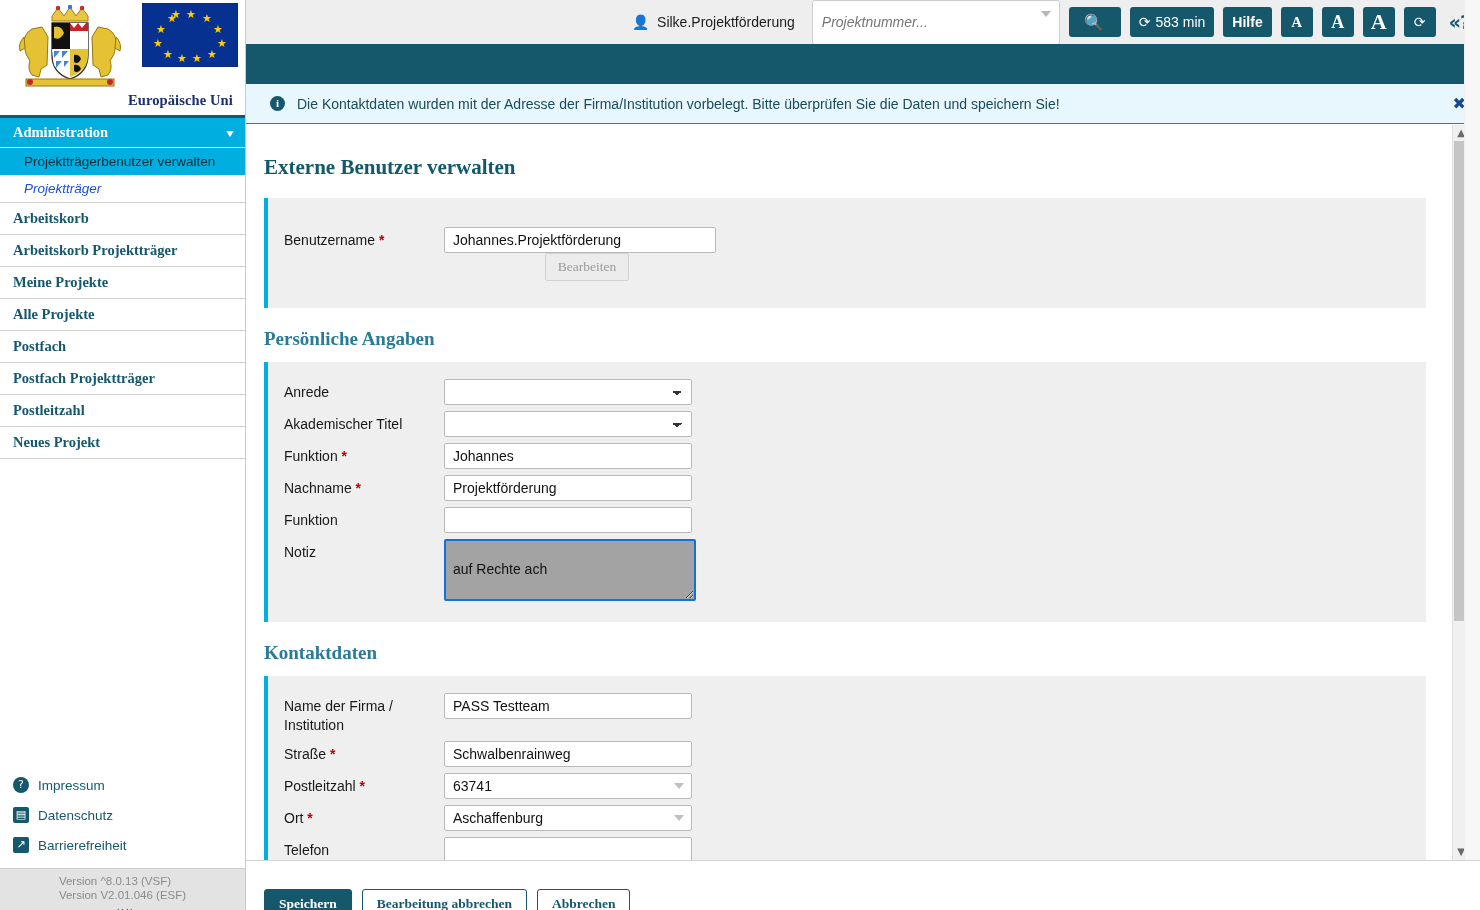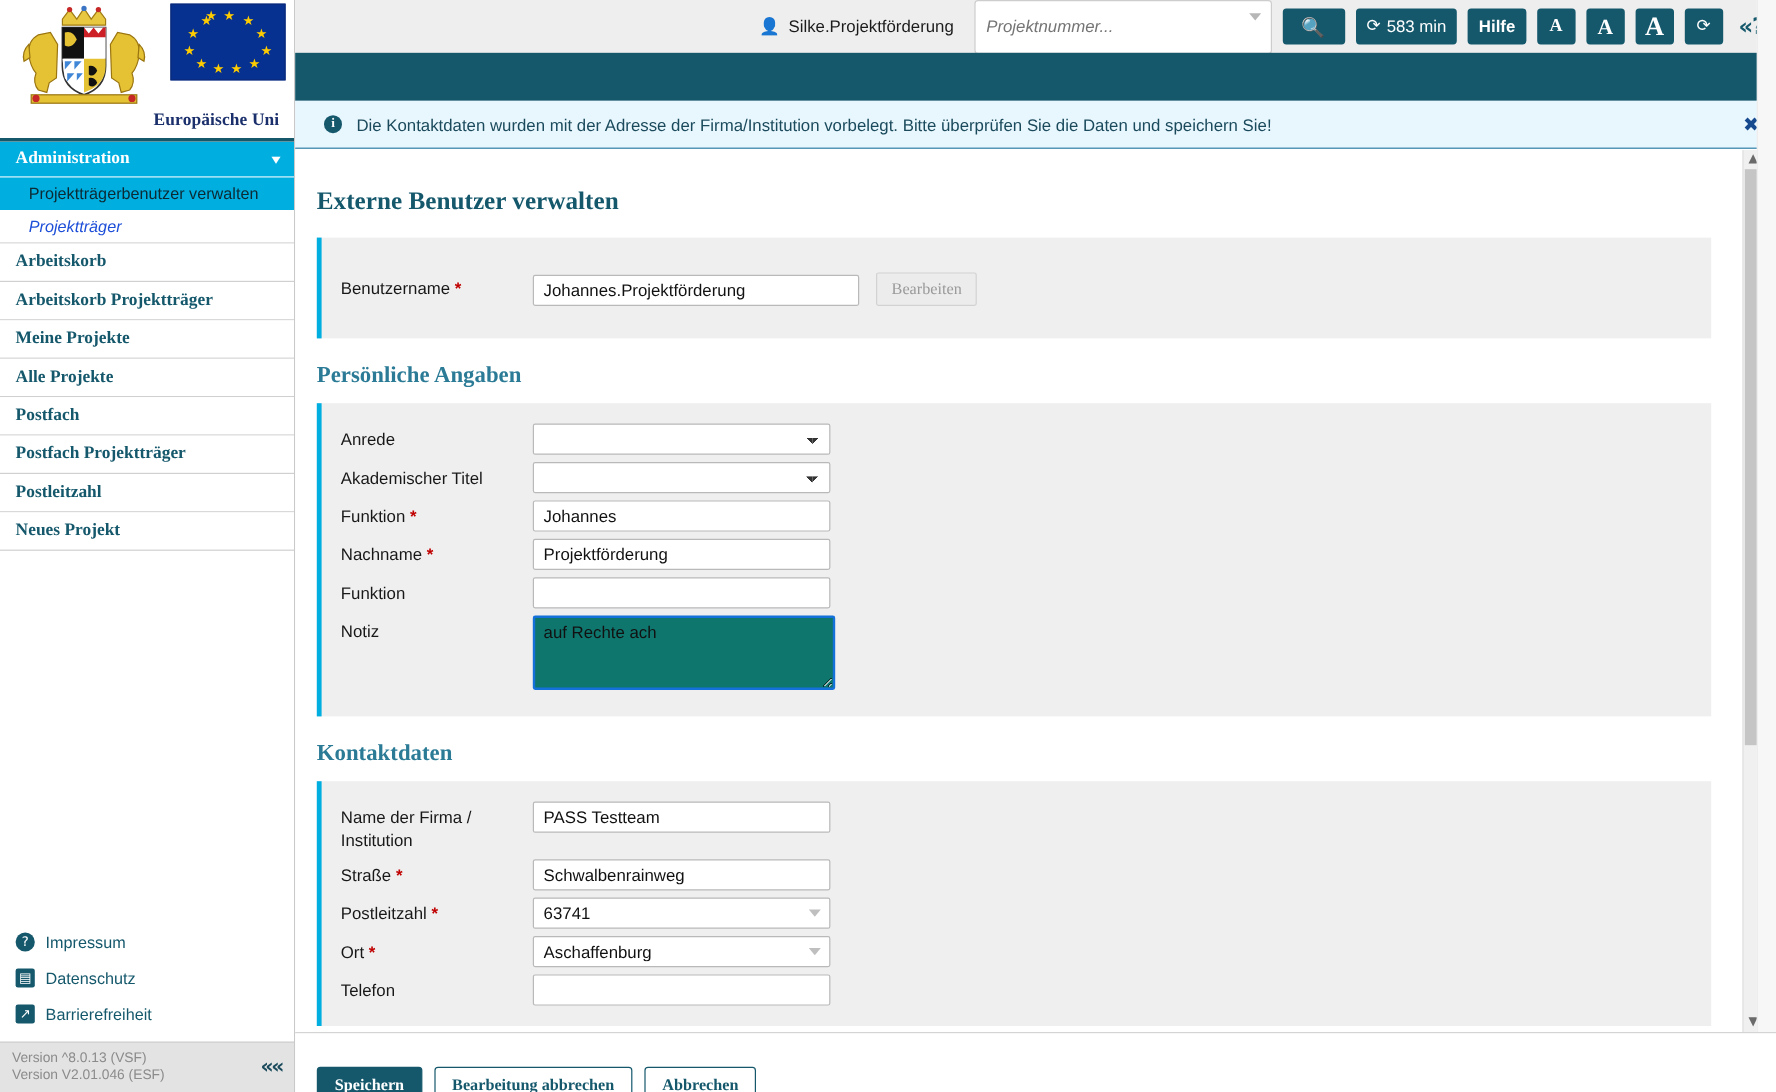--- a/index.html
+++ b/index.html
@@ -119,20 +119,21 @@
     font-size: 11px; line-height: 16px; text-align: center;
     font-family: "DejaVu Sans", sans-serif;
   }
   .foot-ico.round { border-radius: 50%; }
   .version-bar {
     background: #e3e3e3;
     border-top: 1px solid #cfcfcf;
     padding: 5px 10px 6px 10px;
     display: flex; align-items: center; justify-content: space-between;
     height: 42px;
+    flex-direction: column;
   }
   .version-text { font-size: 11.5px; color: #8b8b8b; line-height: 14px; }
   .collapse-btn {
     color: #1a4a5c; font-size: 17px; font-weight: bold;
     cursor: pointer; font-family: "DejaVu Sans", sans-serif;
     letter-spacing: -2px;
   }
 
   
   #topbar {
@@ -298,24 +299,24 @@
     border-right: 5px solid transparent;
     border-top: 6px solid #bfbfbf;
     pointer-events: none;
   }
   textarea.tarea {
     width: 252px; height: 62px;
     border: 2px solid #1471d9;
     outline: none;
     border-radius: 2px;
     font-size: 14px; color: #111;
-    padding: 4px 7px;
+    padding: 20px 7px;
     resize: both;
     font-family: "Liberation Sans", sans-serif;
-    background: #0f766e;
+    background: #a3a3a3;
   }
   .btn-disabled {
     height: 28px; min-width: 84px;
     background: #ececec; color: #9a9a9a;
     border: 1px solid #d2d2d2; border-radius: 2px;
     font-size: 13.5px; font-weight: normal;
     font-family: "Liberation Serif", serif;
     cursor: default;
     margin-left: 14px;
     padding: 0 12px;
@@ -516,21 +517,21 @@
     <div id="scrollinner">
 
       <h1 class="page-title">Externe Benutzer verwalten</h1>
 
       <div class="panel" style="padding:26px 0 24px 0;">
         <div class="frow">
           <div class="flabel">
             <span>Benutzername</span>
             <span class="req">*</span>
           </div>
-          <div class="fctl" style="display:flex;align-items:flex-end;">
+          <div class="fctl" style="display:flex;align-items:center;flex-direction:column;">
             <input class="tin wide" type="text" value="Johannes.Projektförderung" style="">
             <button class="btn-disabled">Bearbeiten</button>
           </div>
         </div>
       </div>
 
       <h2 class="section-title">Persönliche Angaben</h2>
       <div class="panel">
 
         <div class="frow">

